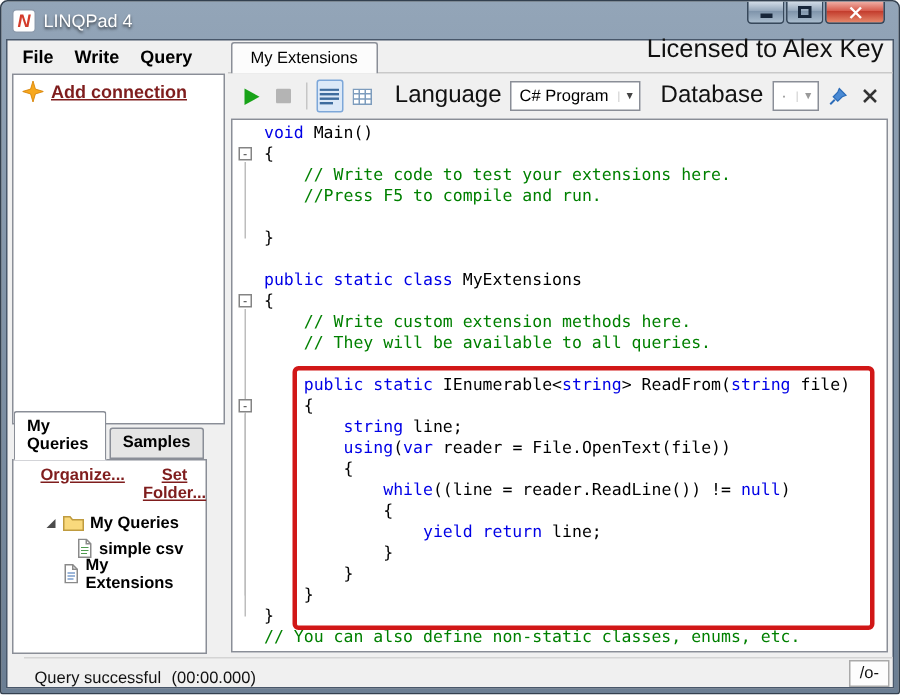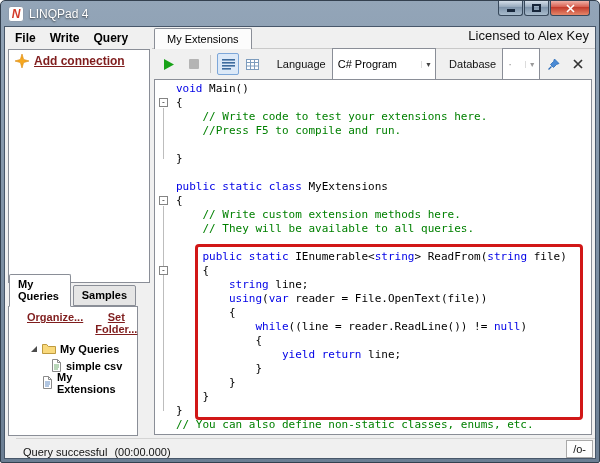--- a/index.html
+++ b/index.html
@@ -43,28 +43,28 @@
   .tree-row { display:flex; align-items:center; height:17px; gap:4px; padding-left:6px; }
   .tree-row.child { padding-left:28px; }
   .tree-spacer { width:9px; flex:none; }
   .tree-row svg { flex:none; }
 
   
   .right { flex:1; min-width:0; display:flex; flex-direction:column; }
   .tabstrip { height:22px; flex:none; display:flex; align-items:flex-end; padding-left:2px; border-bottom:1px solid #c9c9c9; }
   .rtab { font-size:11px; padding:4px 12px; background:#fcfcfc; border:1px solid #8a8e97; border-bottom:none;
     border-radius:2px 2px 0 0; margin-bottom:-1px; position:relative; z-index:2; }
-  .license { margin-left:auto; font-size:13px; padding:0 6px 5px; color:#111; }
+  .license { margin-left:auto; font-size:17px; padding:0 6px 5px; color:#111; }
   .toolbar { height:30px; flex:none; display:flex; align-items:center; gap:3px; padding:0 6px; }
   .tb-btn { width:22px; height:22px; display:flex; align-items:center; justify-content:center;
     border:1px solid transparent; border-radius:2px; }
   .tb-btn.selected { background:#dce9f8; border-color:#7da7d9; }
   .tb-sep { width:1px; height:18px; background:#c6c6c6; margin:0 3px; }
-  .tb-label { font-size:11px; margin:0 3px 0 10px; color:#111; }
-  .combo { height:33px; background:#fff; border:1px solid #8a8e97; display:flex; align-items:center; font-size:11px; }
+  .tb-label { font-size:16px; margin:0 3px 0 10px; color:#111; }
+  .combo { height:20px; background:#fff; border:1px solid #8a8e97; display:flex; align-items:center; font-size:11px; }
   .combo .val { flex:1; padding:0 5px; white-space:nowrap; overflow:hidden; }
   .combo .arrow { width:14px; flex:none; text-align:center; font-size:7px; color:#444; border-left:1px solid #dcdcdc; }
   .combo.lang { width:106px; }
   .combo.db { width:38px; color:#8f8f8f; }
   .combo.db .arrow { color:#9a9a9a; }
   .tb-pin { margin-left:auto; }
 
   
   .editor { flex:1; min-height:0; margin:0 3px 3px 2px; border:1px solid #8a8e97; background:#fff;
     position:relative; display:flex; overflow:hidden; }

